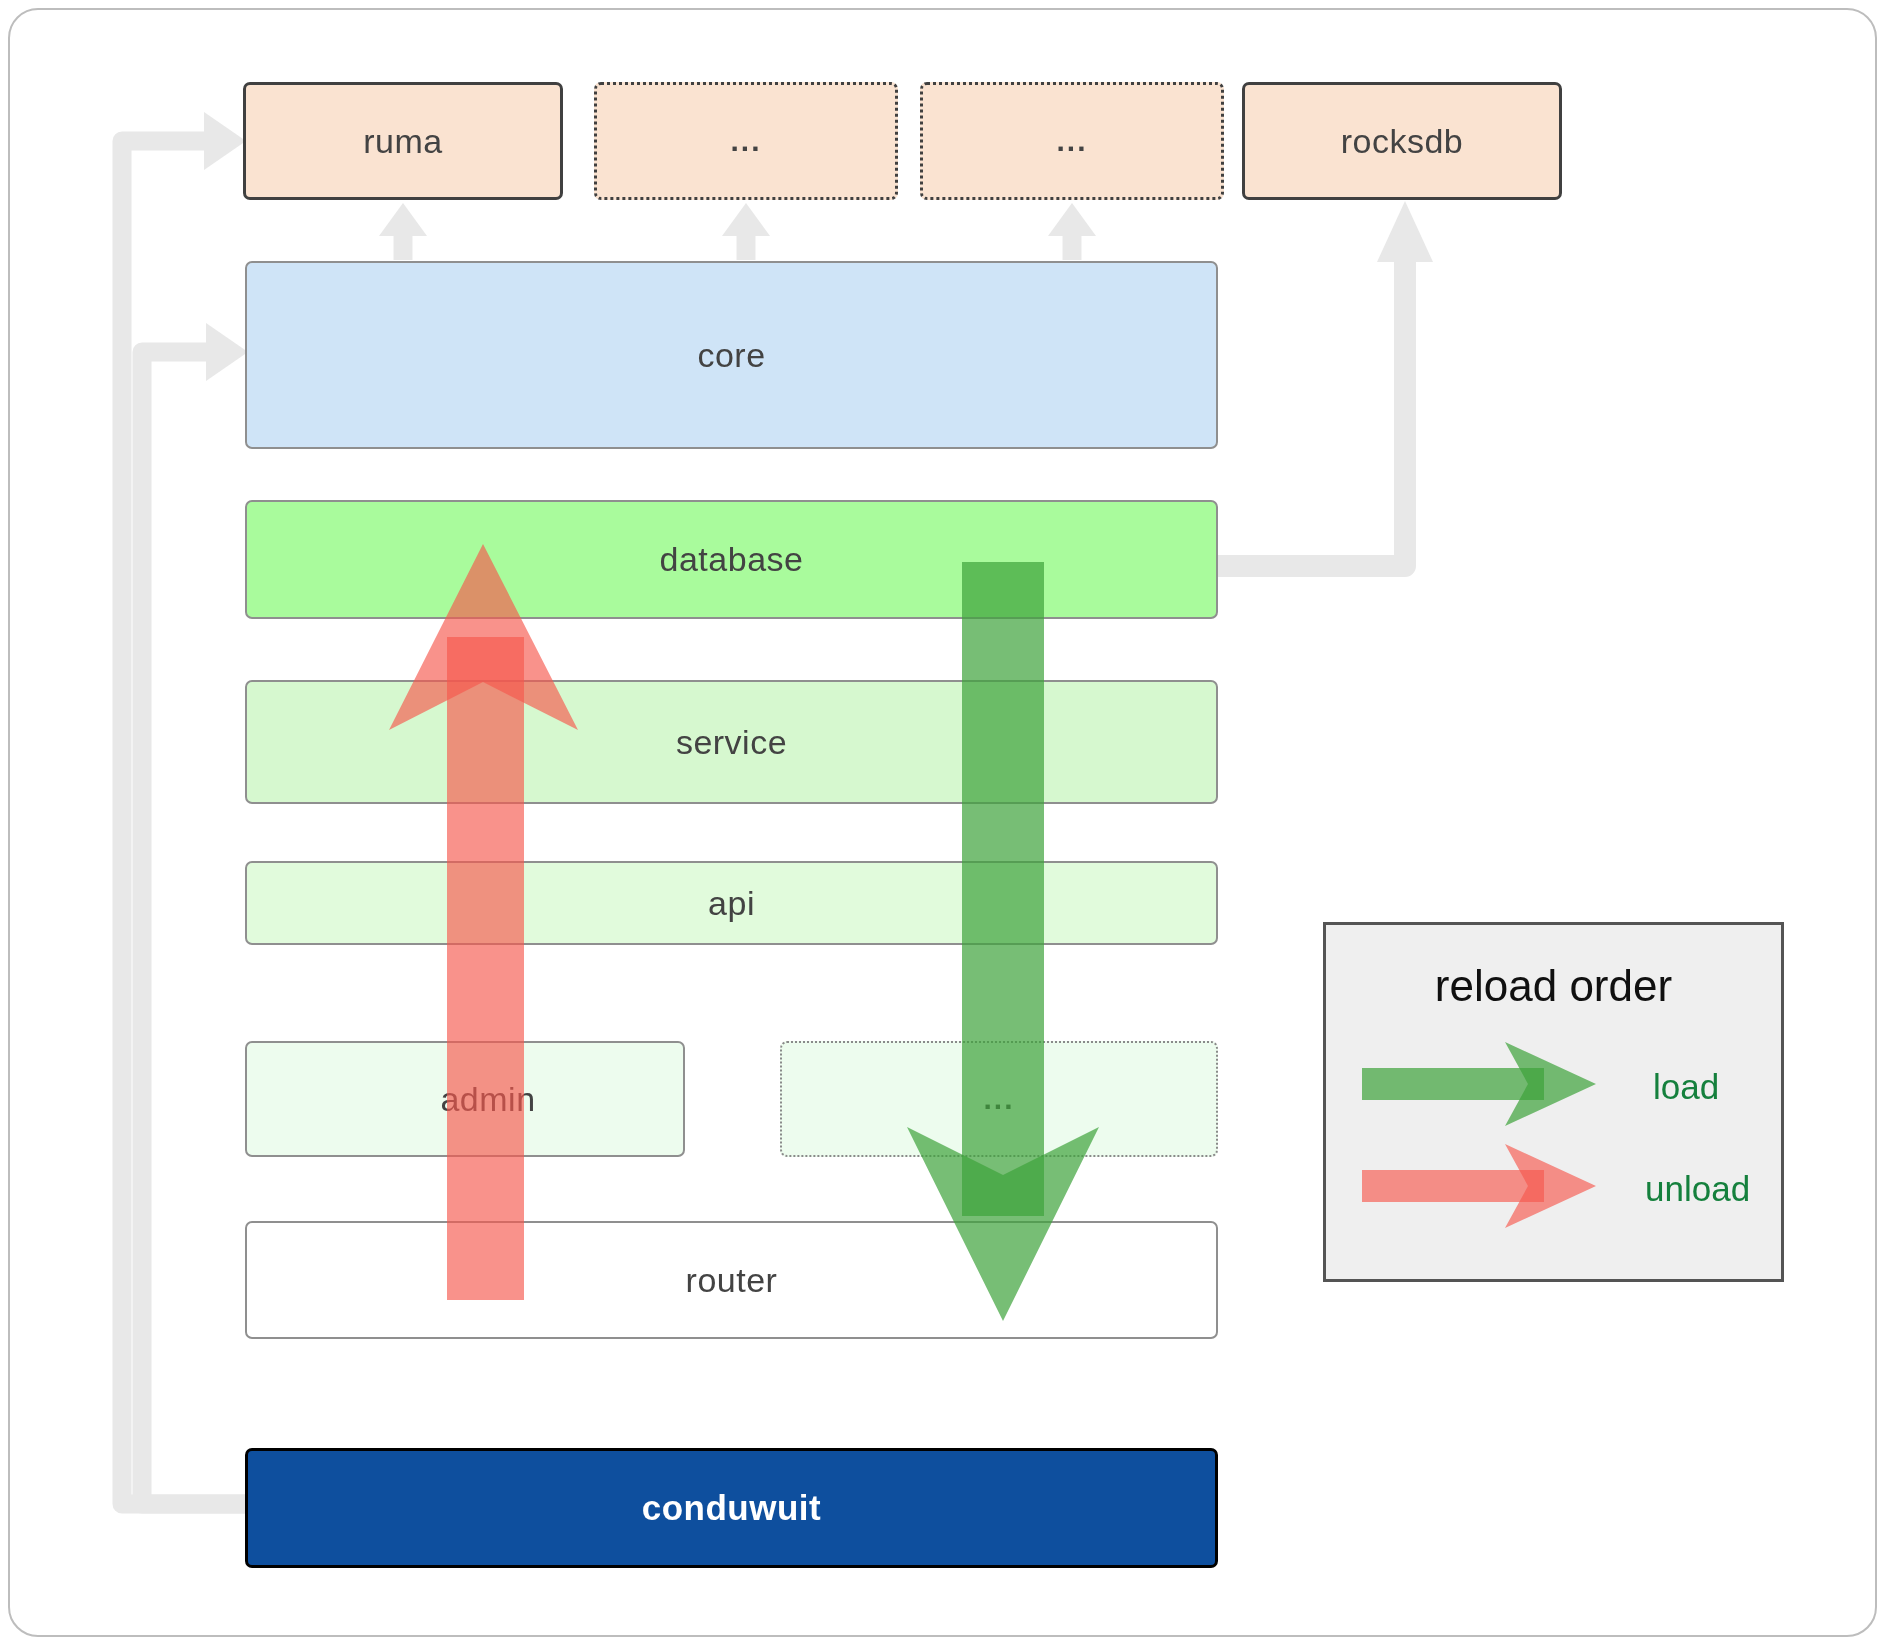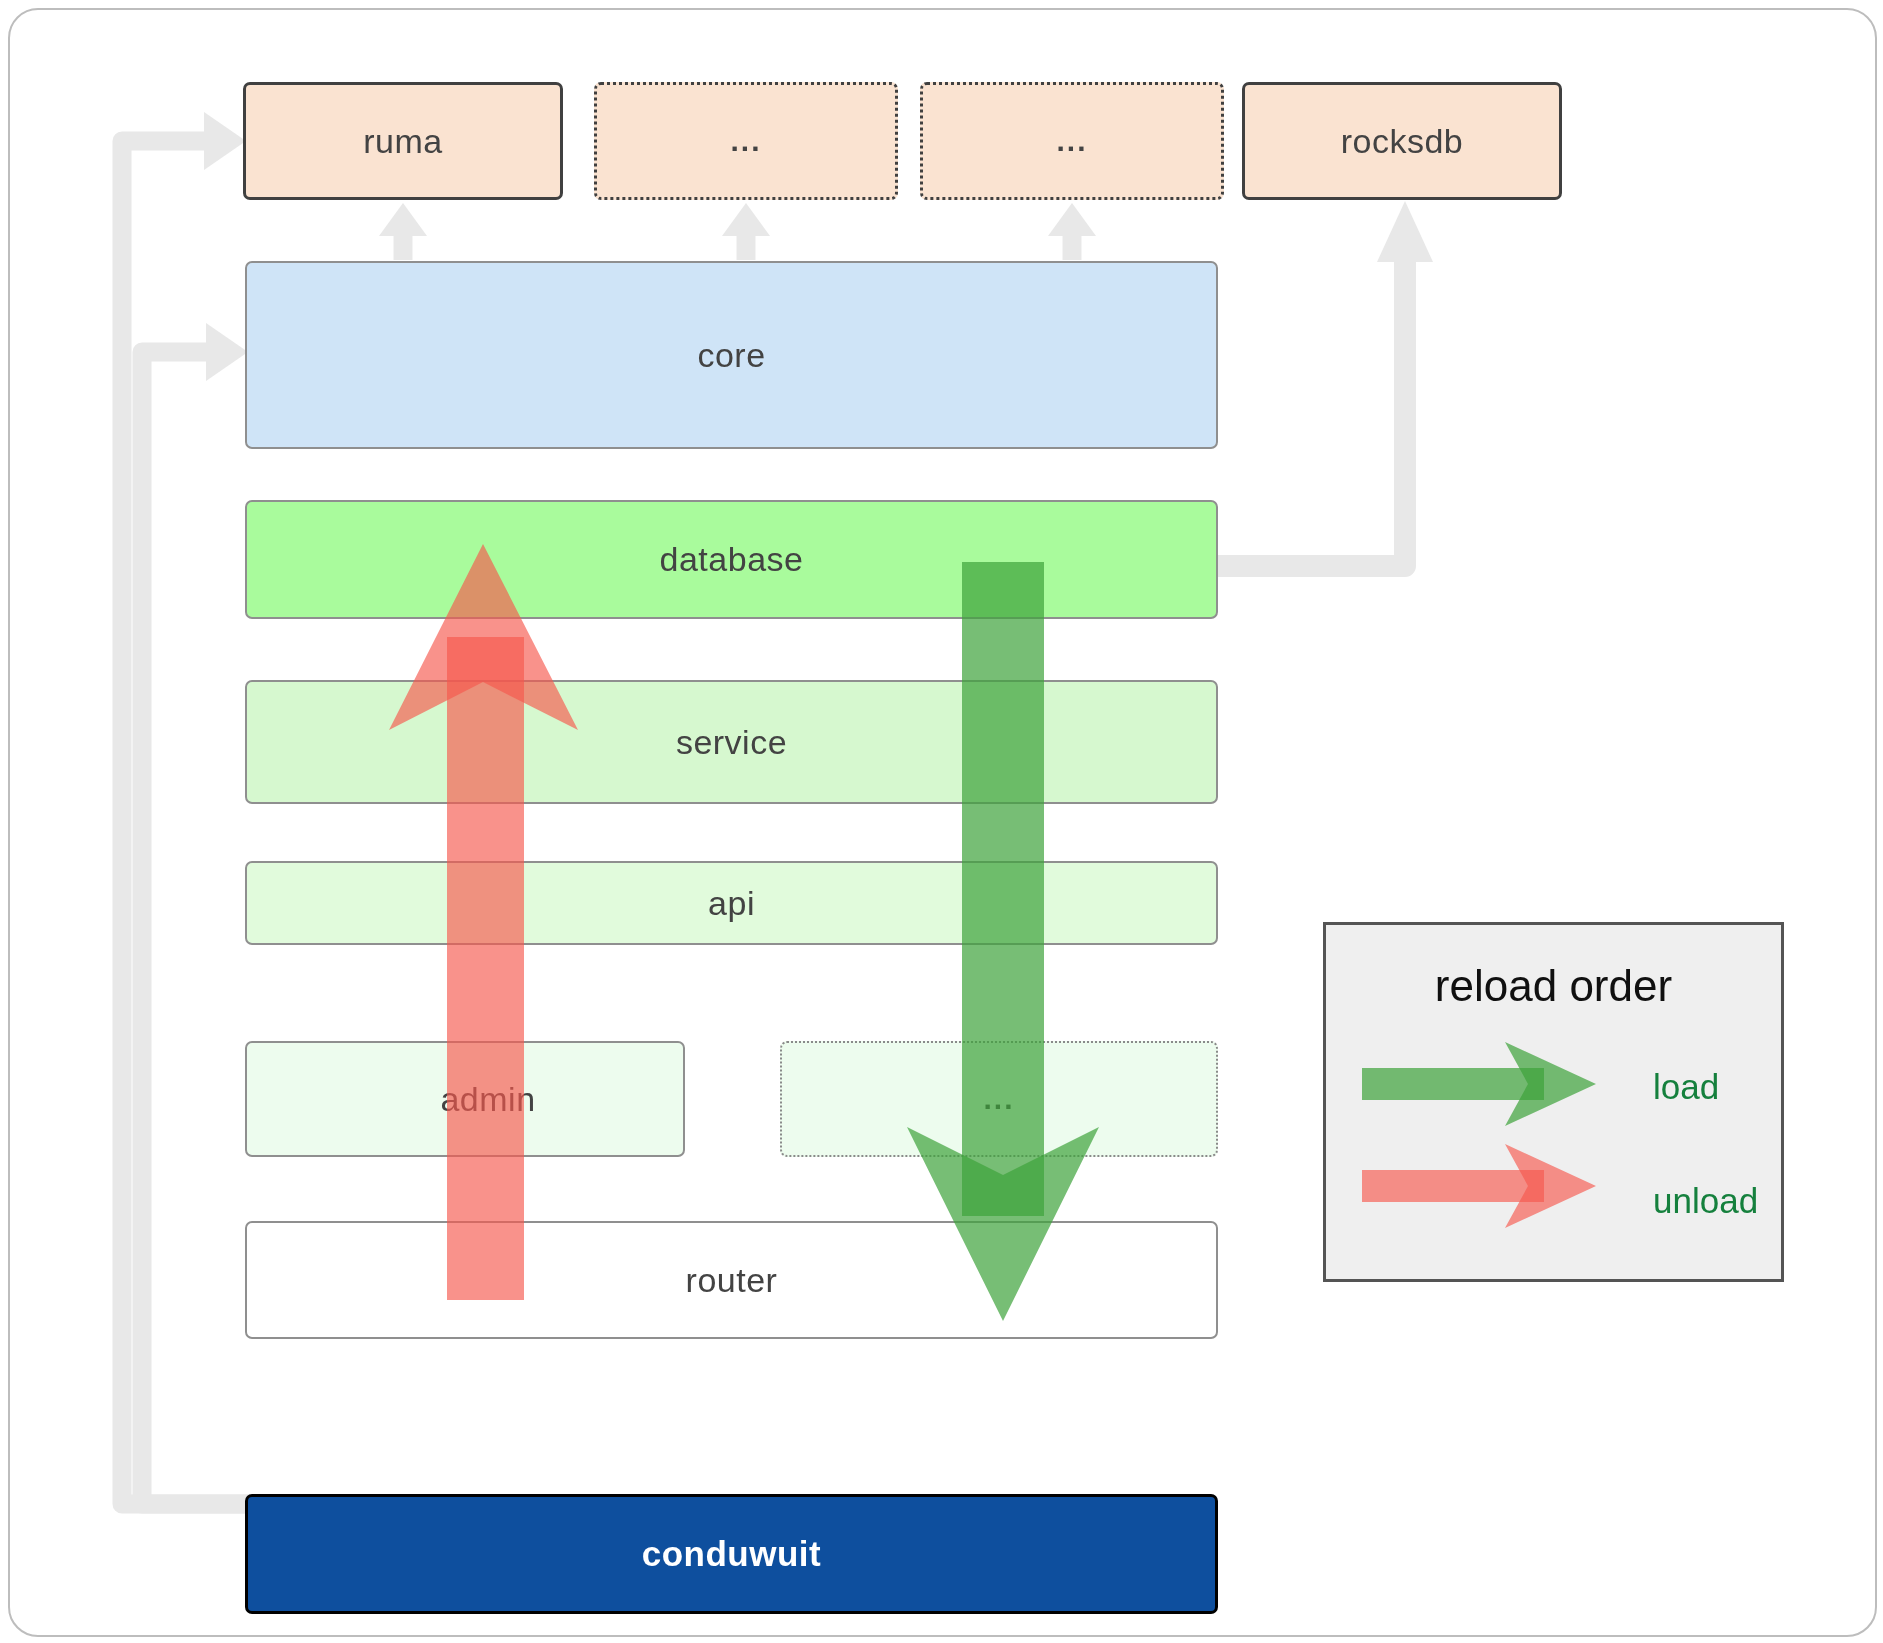--- a/index.html
+++ b/index.html
@@ -21,35 +21,35 @@
   }
   .top-box{background:#fae3d1;border:3px solid #404040;}
   .top-box.dotted{border:3px dotted #404040;}
   .b-core{background:#cfe4f7;border:2px solid #8f8f8f;}
   .b-database{background:#a9fb9c;border:2px solid #8f8f8f;}
   .b-service{background:#d6f8cf;border:2px solid #8f8f8f;}
   .b-api{background:#e1fbdc;border:2px solid #8f8f8f;}
   .b-admin{background:#edfcee;border:2px solid #8f8f8f;}
   .b-dots-mid{background:#edfcee;border:2px dotted #8a8a8a;}
   .b-router{background:#ffffff;border:2px solid #8f8f8f;}
-  .b-conduwuit{background:#0e4f9e;border:3px solid #000000;color:#ffffff;font-weight:bold;font-size:35px;margin-top:46px;}
+  .b-conduwuit{background:#0e4f9e;border:3px solid #000000;color:#ffffff;font-weight:bold;font-size:35px;}
   .dots-label{font-weight:bold;font-size:30px;letter-spacing:2px;}
   .legend{
     position:absolute;left:1323px;top:922px;width:461px;height:360px;box-sizing:border-box;
     background:#efefef;border:3px solid #545454;z-index:2;
   }
   .legend-title{
     position:absolute;left:0;top:36px;width:100%;text-align:center;
     font-size:44px;color:#101010;
   }
   .legend-label{
     position:absolute;font-size:35px;color:#15803d;
   }
   .legend-label.load{left:327px;top:142px;}
-  .legend-label.unload{left:327px;top:244px;margin-top:12px;}
+  .legend-label.unload{left:319px;top:244px;}
 </style>
 </head>
 <body>
 
 <div class="frame"></div>
 
 <svg id="connector-layer" class="layer" width="1883" height="1643">
   <g stroke-linejoin="round" fill="none" stroke-width="19">
     <path d="M250 1504 L122 1504 L122 141 L204 141" stroke="#e8e8e8"></path>
     <path d="M250 1504 L142 1504 L142 352 L206 352" stroke="#e8e8e8"></path>

